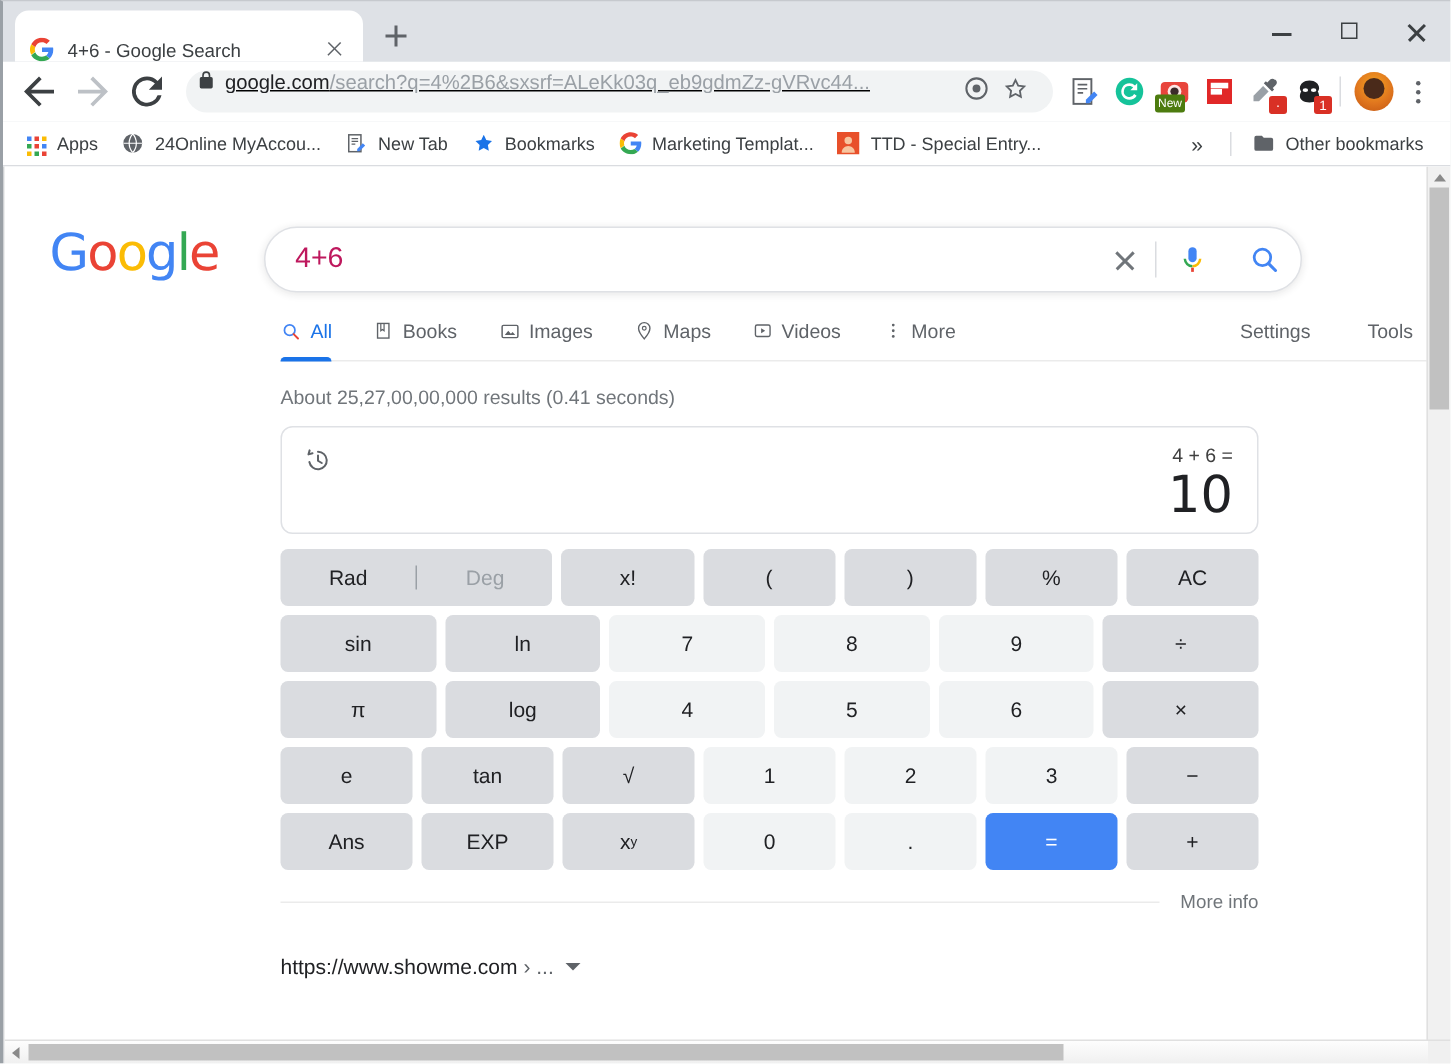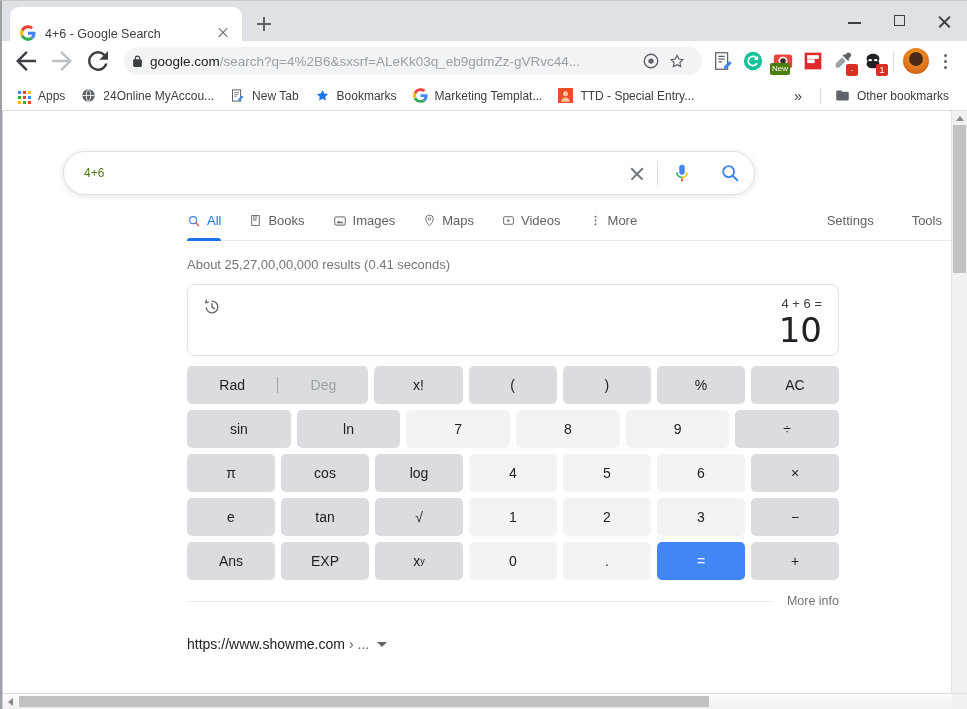--- a/index.html
+++ b/index.html
@@ -101,24 +101,25 @@
   }
   .navbtn {
     width: 30px; height: 30px; margin: 0 3px;
     position: relative; flex: 0 0 30px;
   }
   .omnibox {
     flex: 1;
     height: 28px;
     background: #f1f3f4;
     border-radius: 14px;
-    display: flex; align-items: center;
+    display: flex; align-items: flex-start;
     margin: 0 6px 0 8px;
     padding: 0 8px 0 0;
     min-width: 0;
+    text-decoration: underline;
   }
   .lock {
     width: 26px; flex: 0 0 26px;
     display: flex; align-items: center; justify-content: center;
   }
   .url {
     flex: 1; min-width: 0;
     font-size: 13.5px;
     white-space: nowrap; overflow: hidden; text-overflow: ellipsis;
     color: #9aa0a6;
@@ -214,21 +215,21 @@
     margin-left: 30px; margin-top: 14px;
     width: 692px; height: 44px;
     border: 1px solid #dfe1e5; border-radius: 24px;
     display: flex; align-items: center;
     box-shadow: 0 1px 6px rgba(32,33,36,.12);
     background: #fff;
     box-sizing: border-box;
   }
   .searchbox input, .search-val {
     flex: 1; border: none; outline: none;
-    font-size: 12px; color: #4d7c0f;
+    font-size: 19px; color: #be185d;
     padding-left: 20px; background: transparent;
     font-family: "Liberation Sans", sans-serif;
   }
   .sb-x { width: 40px; height: 24px; position: relative; flex: 0 0 40px;}
   .sb-x::before, .sb-x::after {
     content: ""; position: absolute; left: 12px; top: 11.5px;
     width: 16px; height: 1.6px; background: #70757a;
   }
   .sb-x::before { transform: rotate(45deg); }
   .sb-x::after  { transform: rotate(-45deg); }
@@ -562,20 +563,23 @@
           </svg>
       </span>
       <span>Other bookmarks</span>
     </div>
   </div>
 
   <div class="page">
     <div class="content">
 
       <div class="g-header">
+        <div class="glogo">
+          <span>G</span><span>o</span><span>o</span><span>g</span><span>l</span><span>e</span>
+        </div>
         <div class="searchbox">
           <input type="text" value="4+6" style="">
           <span class="sb-x"></span>
           <span class="sb-div"></span>
           <span class="sb-ic">
             <svg width="22" height="22" viewBox="0 0 24 24">
               <path fill="#4285f4" d="M12 3a3 3 0 0 1 3 3v5a3 3 0 0 1-6 0V6a3 3 0 0 1 3-3z"></path>
               <path fill="#34a853" d="M5.5 11.5h1.8A4.8 4.8 0 0 0 12 16v1.8a6.6 6.6 0 0 1-6.5-6.3z"></path>
               <path fill="#fbbc05" d="M12 16a4.8 4.8 0 0 0 4.7-4.5h1.8A6.6 6.6 0 0 1 12 17.8z"></path>
               <path fill="#ea4335" d="M11 18h2v3h-2z"></path>
@@ -691,21 +695,20 @@
           <div class="krow">
             <div class="key">sin</div>
             <div class="key">ln</div>
             <div class="key num">7</div>
             <div class="key num">8</div>
             <div class="key num">9</div>
             <div class="key">÷</div>
           </div>
           <div class="krow">
             <div class="key">π</div>
-            <div class="key">cos</div>
             <div class="key">log</div>
             <div class="key num">4</div>
             <div class="key num">5</div>
             <div class="key num">6</div>
             <div class="key">×</div>
           </div>
           <div class="krow">
             <div class="key">e</div>
             <div class="key">tan</div>
             <div class="key">√</div>

